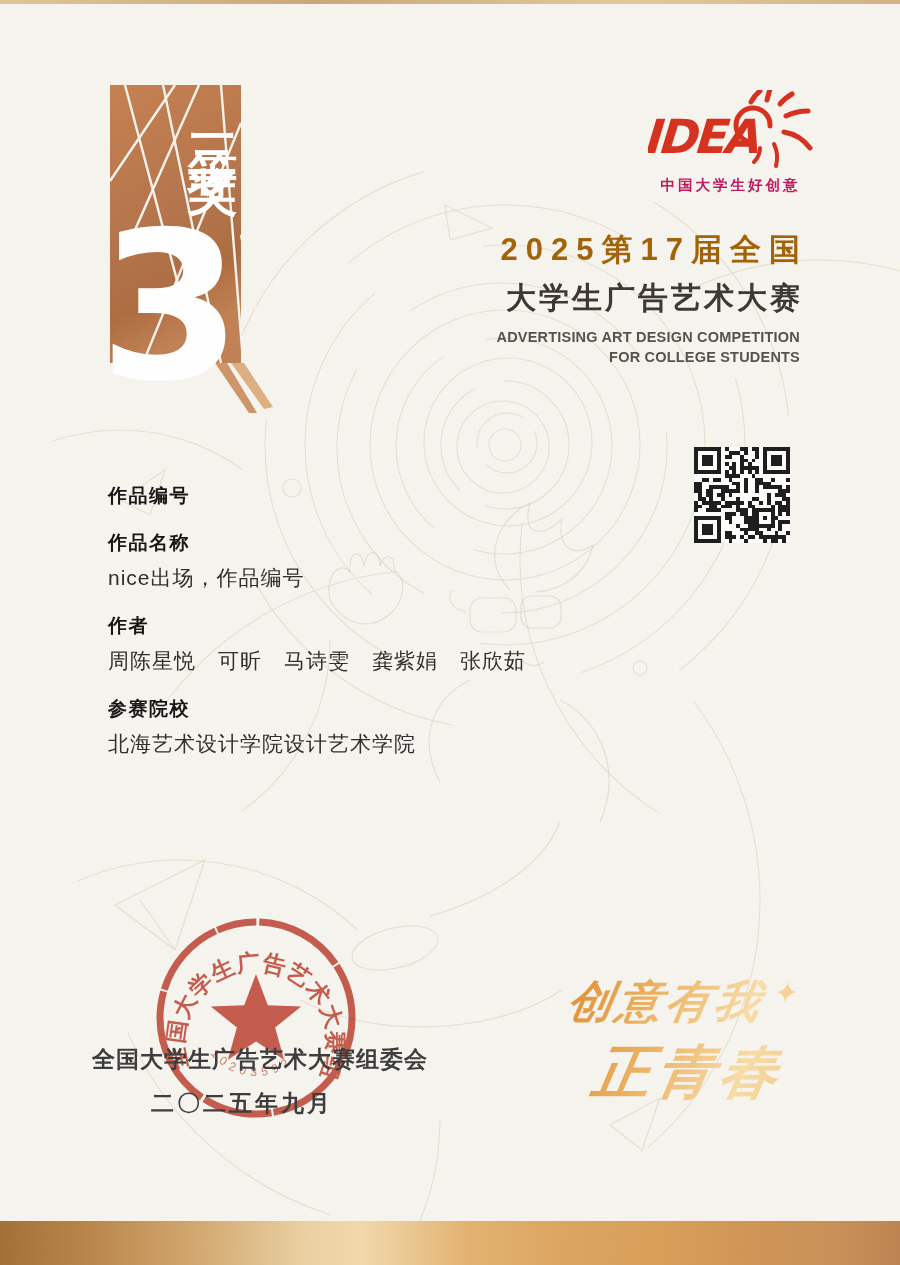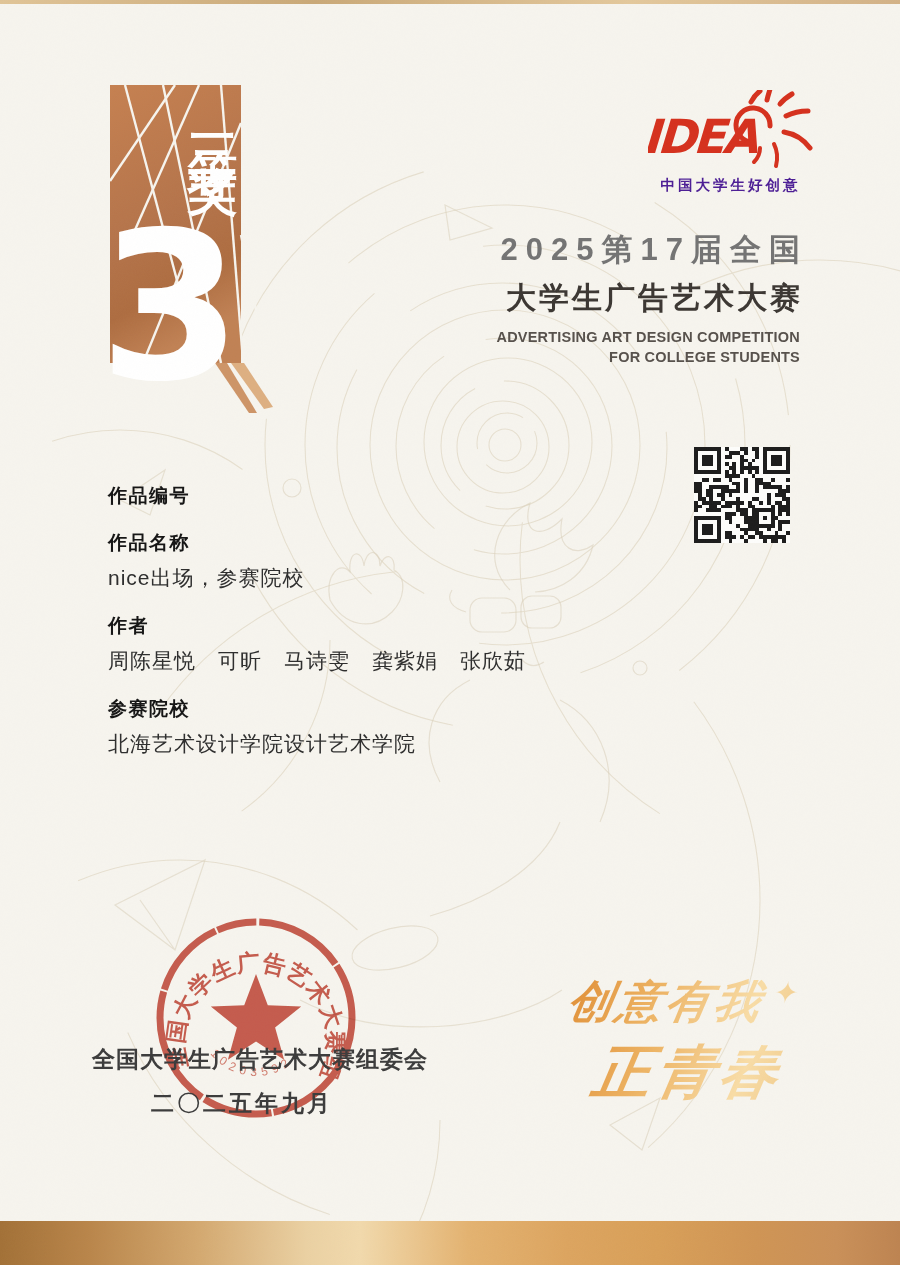--- a/index.html
+++ b/index.html
@@ -18,25 +18,25 @@
   
   .badge { position:absolute; left:103px; top:83px; width:172px; height:330px; }
   .badge svg { position:absolute; left:0; top:0; }
   .badge-rank { position:absolute; left:84px; top:12px; writing-mode:vertical-rl;
     color:#fff; font-size:50px; font-weight:600; letter-spacing:16px; line-height:1.04; }
   .badge-number { position:absolute; left:-4px; top:122px; color:#fff; font-size:205px;
     font-weight:800; line-height:1; font-family:"DejaVu Sans",sans-serif; letter-spacing:-8px; }
 
   
   .logo { position:absolute; left:648px; top:90px; width:165px; text-align:center; }
-  .logo-tagline { margin-top:0px; font-size:14.5px; font-weight:700; color:#4c1d95; letter-spacing:3px; white-space:nowrap; }
+  .logo-tagline { margin-top:0px; font-size:14.5px; font-weight:700; color:#be185d; letter-spacing:3px; white-space:nowrap; }
 
   
   .title-block { position:absolute; right:100px; top:229px; text-align:right; }
-  .title-cn1 { font-size:31px; font-weight:700; color:#737373; letter-spacing:8px; margin-right:-8px; white-space:nowrap; }
+  .title-cn1 { font-size:31px; font-weight:700; color:#a16207; letter-spacing:8px; margin-right:-8px; white-space:nowrap; }
   .title-cn2 { font-size:30px; font-weight:700; color:#3b3632; letter-spacing:3px; margin-right:-3px; margin-top:7px; white-space:nowrap; }
   .title-en { margin-top:8px; font-size:14.5px; font-weight:700; color:#56504b; line-height:1.38; letter-spacing:.2px; }
 
   
   .qr { position:absolute; left:694px; top:447px; width:96px; height:96px; background:#fdfdfb; }
 
   
   .category { position:absolute; left:108px; top:443px; font-size:24px; color:#1f1f1f; letter-spacing:5px; font-weight:500; }
   .fields { position:absolute; left:108px; top:483px; width:480px; }
   .field { margin-bottom:21px; }
@@ -488,21 +488,21 @@
       <rect x="23" y="24" width="1" height="1" fill="#1c1c1c"></rect>
     </svg>
 
 
   <div class="fields">
     <div class="field">
       <div class="field-label">作品编号</div>
     </div>
     <div class="field">
       <div class="field-label">作品名称</div>
-      <div class="field-value">nice出场，参赛院校</div>
+      <div class="field-value">nice出场，作品编号</div>
     </div>
     <div class="field">
       <div class="field-label">作者</div>
       <div class="field-value">周陈星悦　可昕　马诗雯　龚紫娟　张欣茹</div>
     </div>
     <div class="field">
       <div class="field-label">参赛院校</div>
       <div class="field-value">北海艺术设计学院设计艺术学院</div>
     </div>
   </div>

